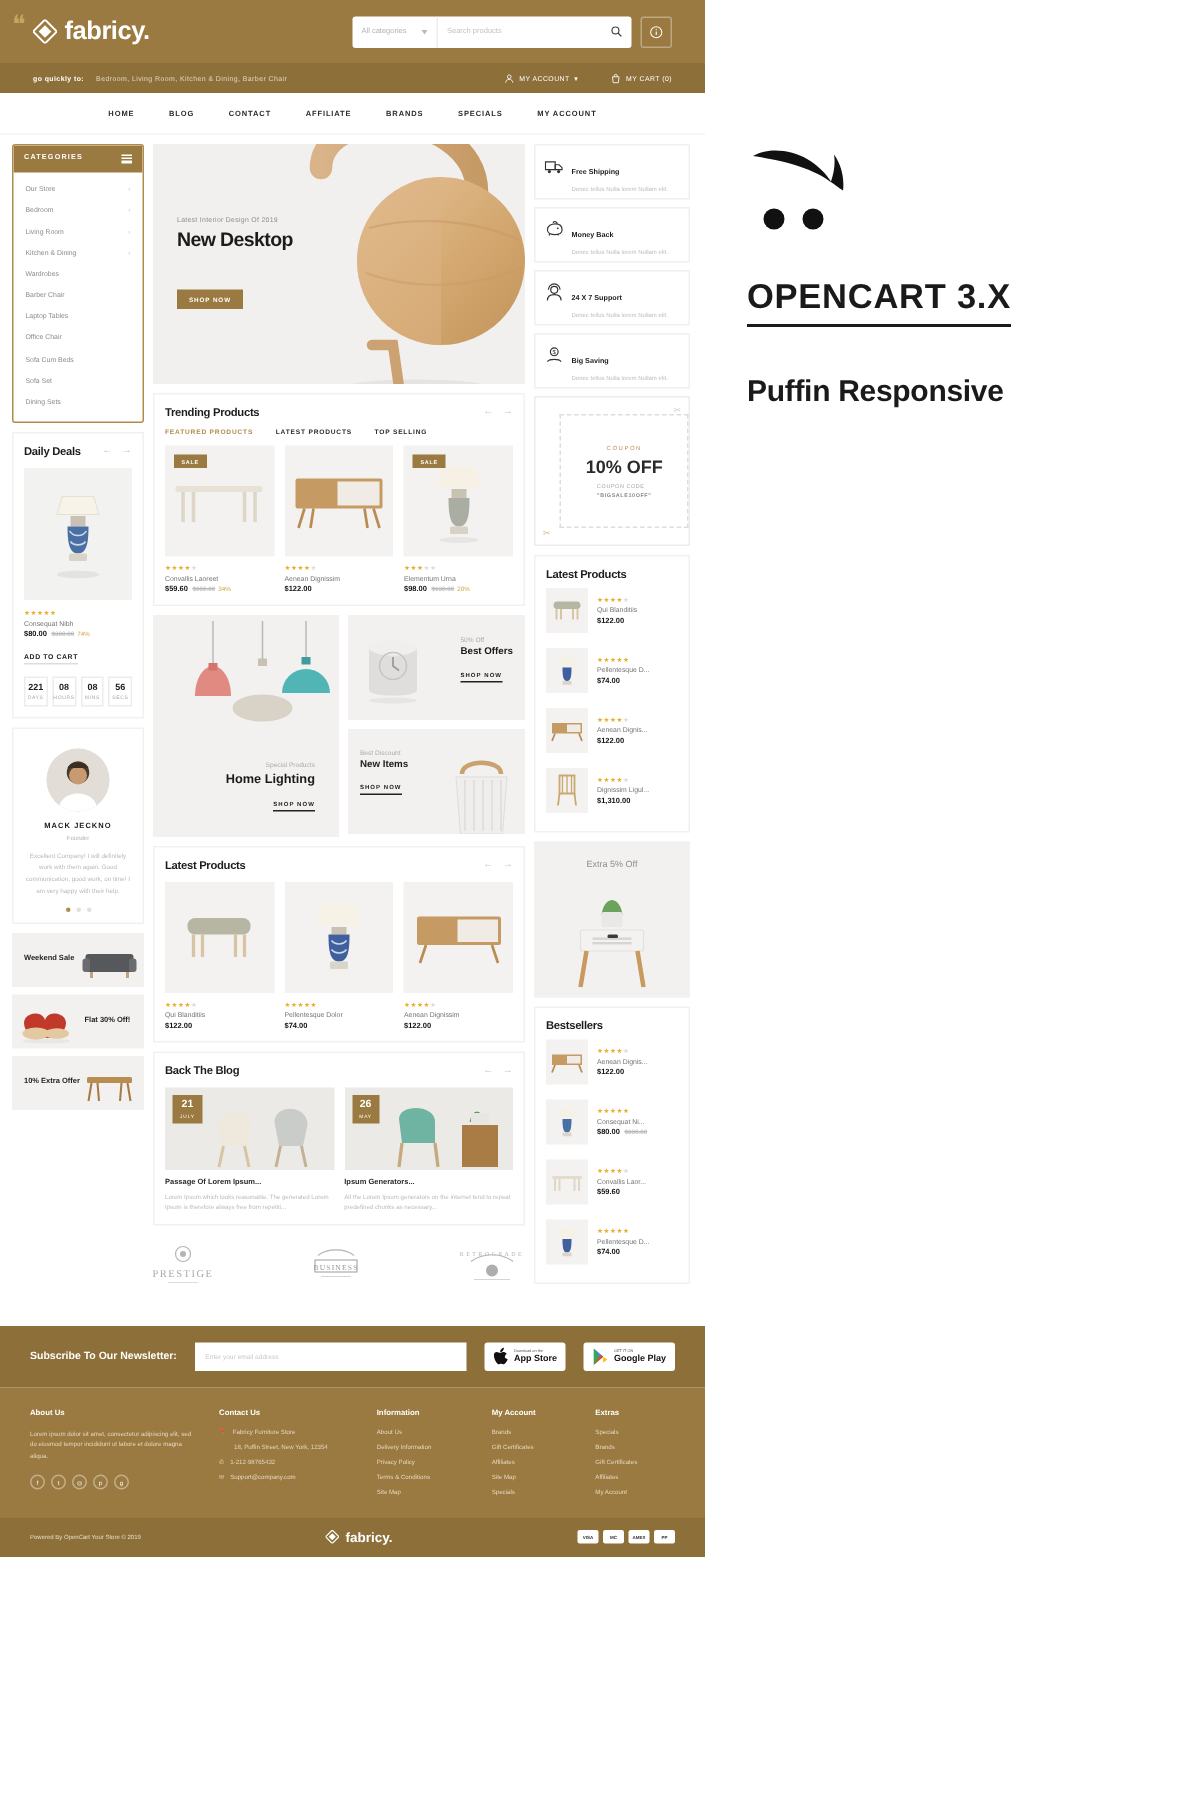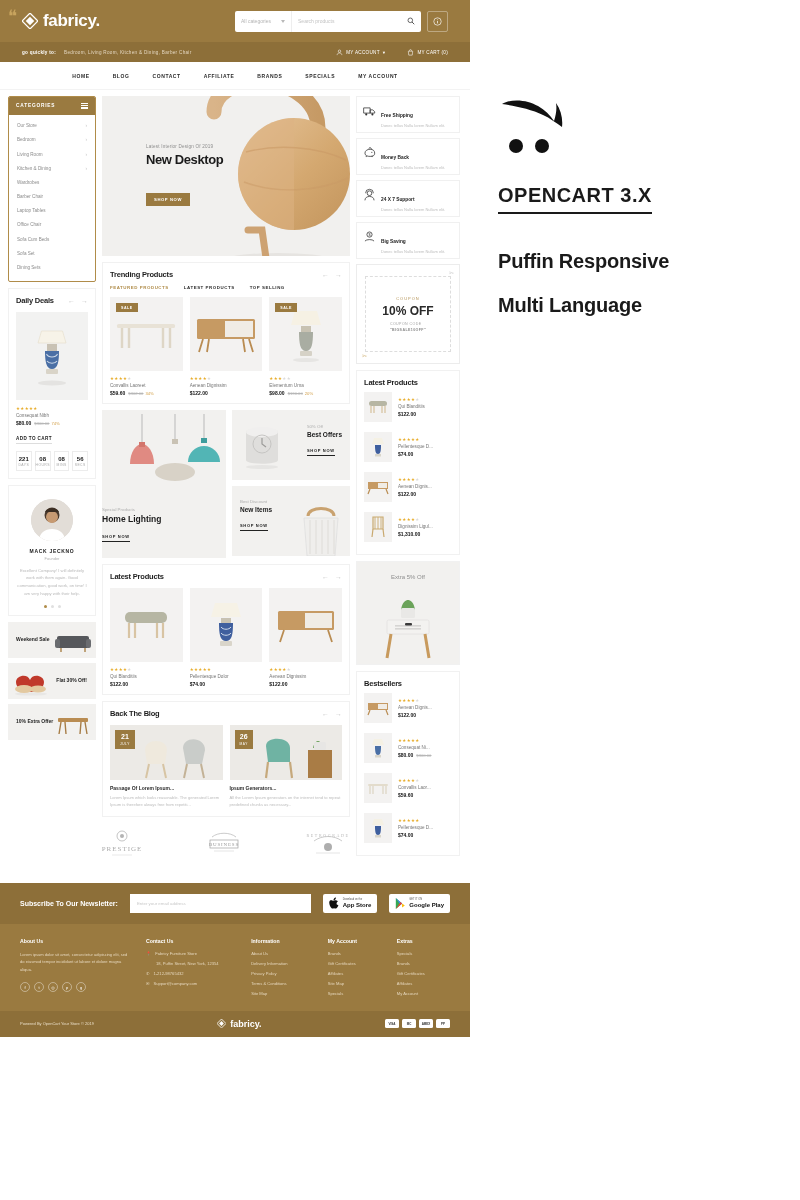--- a/index.html
+++ b/index.html
@@ -71,21 +71,21 @@
   .pprice .pct { color:#d3a04a; font-weight:normal; font-size:4.2px; margin-left:2px;}
 
   .deal-cart { font-size:4.6px; font-weight:bold; color:#222; letter-spacing:.4px; margin-top:5px; border-bottom:1px solid #ddd; display:inline-block; padding-bottom:2px;}
   .countdown { display:flex; gap:3px; margin-top:7px; }
   .cd-cell { flex:1; border:1px solid #ececec; text-align:center; padding:4px 0 3px; }
   .cd-num { font-size:6px; font-weight:bold; color:#1b1b1b; }
   .cd-lab { font-size:3.4px; color:#a9a9a9; letter-spacing:.4px; margin-top:1px;}
 
   
   .hero { height:160px; background:#f1f0ee; position:relative; overflow:hidden; }
-  .hero-txt { position:absolute; left:16px; top:48px;margin-left:28px; }
+  .hero-txt { position:absolute; left:16px; top:48px; }
   .hero-sub { font-size:4.6px; color:#8d8d8d; letter-spacing:.2px; }
   .hero-h1 { font-size:13px; font-weight:bold; color:#1b1b1b; margin-top:3px; letter-spacing:-0.4px;}
   .hero-btn { margin-top:26px; background:#9a7a40; color:#fff; font-size:4.2px; font-weight:bold; letter-spacing:.6px; padding:4px 8px; display:inline-block;}
   .chair-img { position:absolute; right:-6px; top:-14px; width:170px; height:190px; }
 
   
   .svc { border:1px solid #f0f0f0; padding:6px 6px 6px 5px; display:flex; gap:5px; align-items:flex-start; margin-bottom:5px; height:37px;}
   .svc-ic { width:14px; height:14px; flex:none; display:flex; align-items:center; justify-content:center; }
   .svc-t { font-size:4.8px; font-weight:bold; color:#1c1c1c; }
   .svc-d { font-size:4px; color:#bdbdbd; line-height:1.5; margin-top:2px;}
@@ -94,21 +94,21 @@
   .tabs { display:flex; gap:15px; margin-top:6px; }
   .tab { font-size:4.4px; font-weight:bold; letter-spacing:.55px; color:#2b2b2b; }
   .tab.active { color:#b08c49; }
 
   .prod-grid { display:flex; gap:7px; margin-top:7px; }
   .prod-cell { flex:1; }
   .prod-img { height:74px; background:#f3f2f1; position:relative; display:flex; align-items:center; justify-content:center;}
   .badge-sale { position:absolute; left:6px; top:6px; background:#9a7a40; color:#fff; font-size:3.6px; font-weight:bold; letter-spacing:.5px; padding:2.5px 5px; }
 
   
-  .coupon { border:1px solid #ececec; height:100px; display:flex; align-items:center; justify-content:center; position:relative; background:#fff;}
+  .coupon { border:1px solid #ececec; height:100px; display:flex; align-items:center; justify-content:flex-end; position:relative; background:#fff;}
   .coupon-in { border:1px dashed #ddd; width:84%; height:78%; display:flex; flex-direction:column; align-items:center; justify-content:center; }
   .cp-label { font-size:4px; color:#b49255; letter-spacing:1px; }
   .cp-big { font-size:12px; font-weight:bold; color:#2a2a2a; margin:3px 0 4px; }
   .cp-code { font-size:3.6px; color:#a4a4a4; letter-spacing:.4px; }
   .cp-code b { display:block; margin-top:2px; color:#8a8a8a;}
 
   
   .lp-row { display:flex; gap:6px; align-items:center; padding:5px 0; }
   .lp-img { width:28px; height:30px; background:#f3f2f1; flex:none; display:flex; align-items:center; justify-content:center;}
   .lp-meta { flex:1; min-width:0; }
@@ -168,21 +168,21 @@
   .socials i { width:10px;height:10px;border:1px solid rgba(255,255,255,.4); border-radius:50%; display:flex; align-items:center; justify-content:center; font-size:4px; font-style:normal; color:#fff;}
   .foot-bot { background:#8d6f39; padding:8px 20px; display:flex; align-items:center; justify-content:space-between; }
   .fb-txt { font-size:4px; color:#e8dcc5; }
   .fb-logo { display:flex; align-items:center; gap:4px; color:#fff; font-size:9px; font-weight:bold; }
   .cards { display:flex; gap:3px; }
   .card-chip { width:14px;height:9px;background:#fff;border-radius:1.5px; display:flex; align-items:center; justify-content:center; font-size:3px; font-weight:bold; color:#333;}
 
   
   .promo { position:absolute; left:470px; top:0; width:330px; height:1200px; background:#fff; }
   .oc-logo { position:absolute; left:28px; top:96px; width:170px; }
-  .oc-title { position:absolute; left:28px; top:184px; font-size:20px; font-weight:bold; color:#1a1a1a; letter-spacing:.5px; border-bottom:2px solid #1a1a1a; padding-bottom:5px; }
+  .oc-title { position:absolute; left:28px; top:184px; font-size:23px; font-weight:bold; color:#1a1a1a; letter-spacing:.5px; border-bottom:2px solid #1a1a1a; padding-bottom:5px; }
   .feat-list { position:absolute; left:28px; top:250px; width:290px; }
   .feat { font-size:20px; font-weight:bold; color:#1a1a1a; margin-bottom:21px; letter-spacing:-0.2px;}
 </style>
 </head>
 <body>
 
 <div class="page">
 
   <div class="shot">
     <div class="shot-inner">
@@ -502,21 +502,21 @@
               <div class="banner-big">
                 <svg style="position:absolute;left:18px;top:4px;" width="110" height="86" viewBox="0 0 110 86">
                   <path d="M22 0v30M55 0v28M84 0v26" stroke="#b9b9b9" stroke-width="1"></path>
                   <path d="M10 50c0-12 6-20 12-20s12 8 12 20z" fill="#e08a82"></path>
                   <rect x="19" y="28" width="6" height="5" fill="#d3756c"></rect>
                   <ellipse cx="55" cy="58" rx="20" ry="9" fill="#d8d2c7"></ellipse>
                   <rect x="52" y="25" width="6" height="5" fill="#c9c2b4"></rect>
                   <path d="M68 48a16 16 0 0132 0z" fill="#52b5b5"></path>
                   <rect x="81" y="24" width="6" height="5" fill="#3f9d9d"></rect>
                 </svg>
-                <div class="bn-caption" style="left:0;right:16px;bottom:16px;text-align:left;">
+                <div class="bn-caption" style="left:0;right:16px;bottom:16px;text-align:right;">
                   <div class="bn-sub">Special Products</div>
                   <div class="bn-title">Home Lighting</div>
                   <div class="bn-shop">SHOP NOW</div>
                 </div>
               </div>
             </div>
             <div style="flex:1;display:flex;flex-direction:column;gap:6px;">
               <div class="banner-sm">
                 <svg style="position:absolute;left:6px;top:10px;" width="48" height="50" viewBox="0 0 48 50">
                     <ellipse cx="24" cy="47" rx="16" ry="2" fill="#e6e5e3"></ellipse>
@@ -970,17 +970,16 @@
         <path d="M4 8c10-6 26-4 36 2 7 4 12 9 16 15 2-6 3-12 2-18 5 7 7 16 6 24-6-4-12-9-19-12-12-6-28-9-41-11z" fill="#111"></path>
         <circle cx="18" cy="50" r="7" fill="#111"></circle>
         <circle cx="44" cy="50" r="7" fill="#111"></circle>
       </svg>
     </div>
 
     <div class="oc-title">OPENCART 3.X</div>
 
     <div class="feat-list">
       <div class="feat">Puffin Responsive</div>
-      <div class="feat">Multi Language</div>
     </div>
 
   </div>
 </div>
 
 </body></html>

